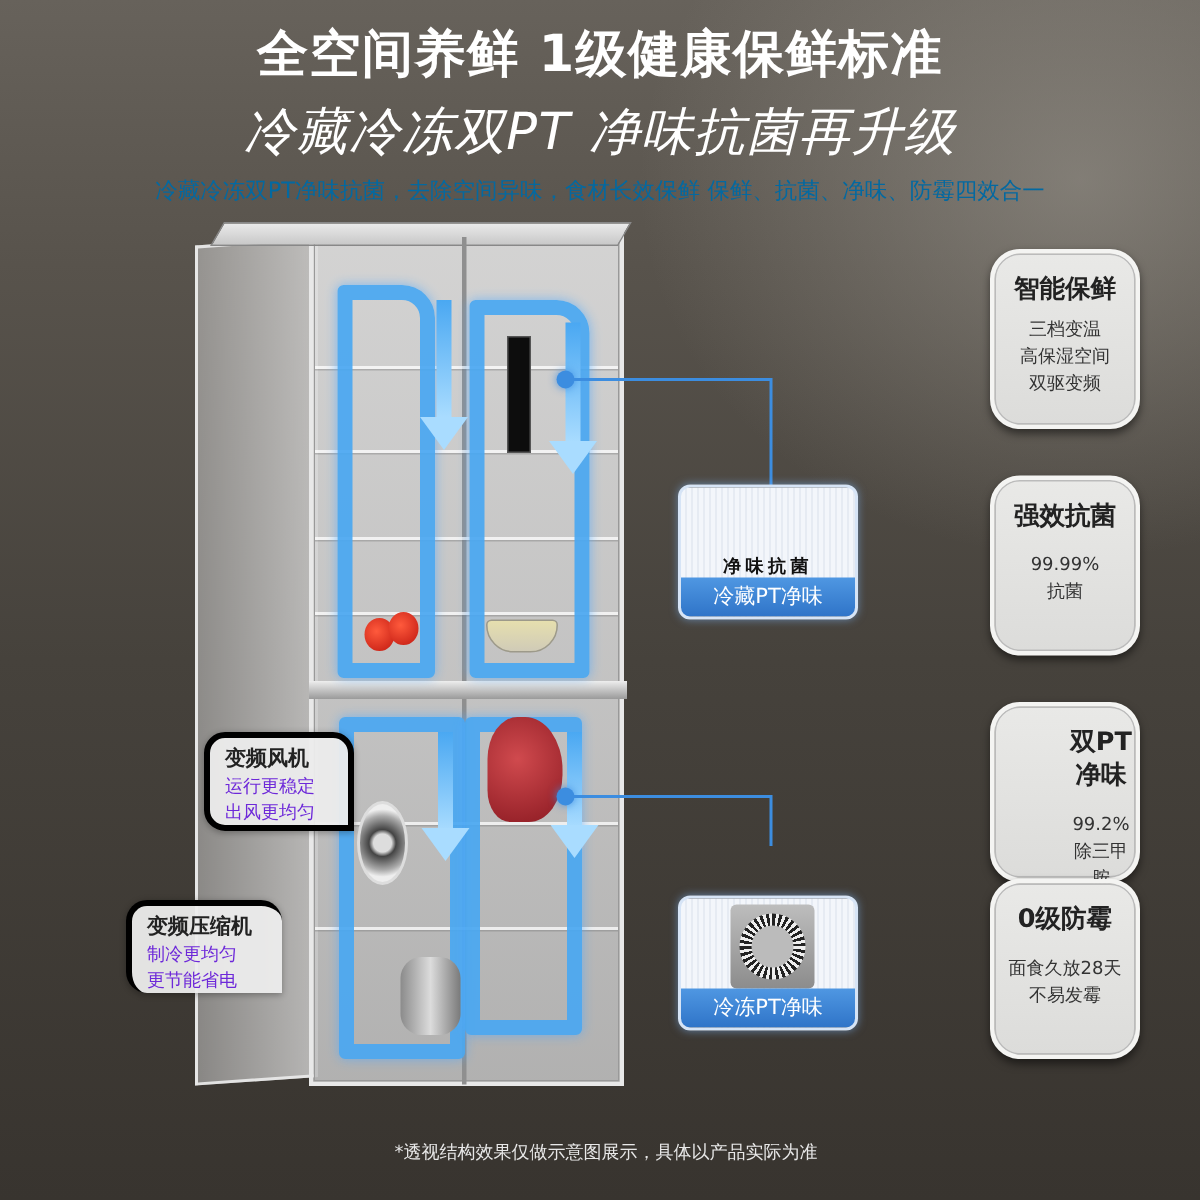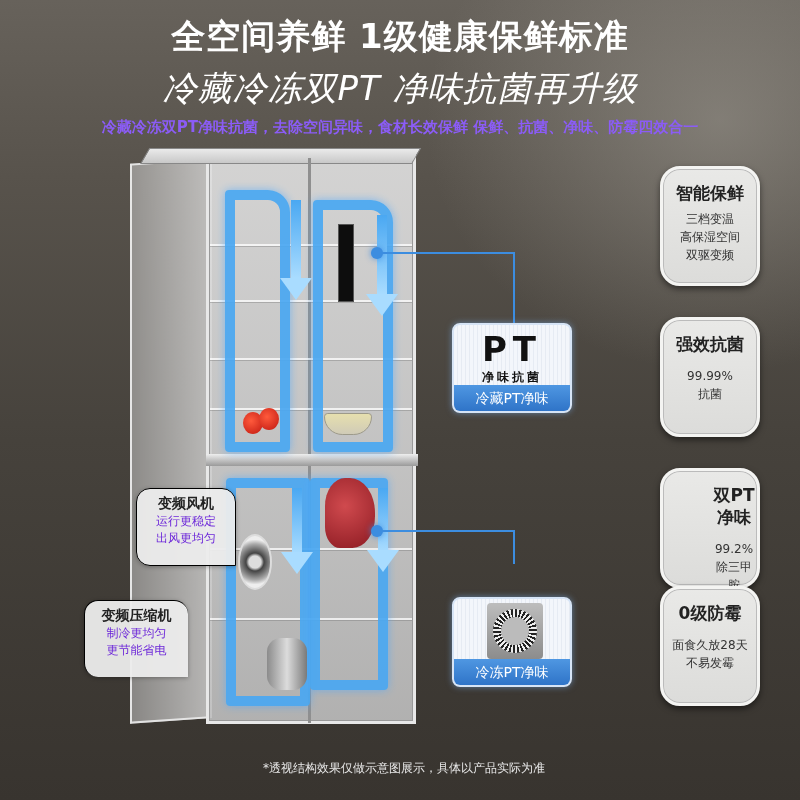--- a/index.html
+++ b/index.html
@@ -11,21 +11,21 @@
       radial-gradient(ellipse 420px 360px at 720px 120px, rgba(160,156,148,0.55), rgba(0,0,0,0) 70%),
       linear-gradient(180deg, #67625b 0%, #58534c 22%, #46423c 55%, #38342f 100%);
     color:#fff;
   }
   .headline {
     position:absolute; left:0; width:800px; text-align:center; font-weight:bold; color:#fff;
     letter-spacing:1px;
   }
   .h1 { top:14px; font-size:34px; line-height:44px; }
   .h2 { top:66px; font-size:34px; line-height:44px; font-weight:normal;font-style:italic; }
-  .h3 { top:117px; font-size:15px; line-height:20px; font-weight:bold; letter-spacing:0; color:#8b5cf6; }
+  .h3 { top:117px; font-size:15px; line-height:20px; font-weight:normal; letter-spacing:0; color:#0369a1; }
 
   
   .fridge { position:absolute; left:130px; top:148px; width:290px; height:600px; }
   .cab-side {
     position:absolute; left:0; top:10px; width:82px; height:560px;
     background:linear-gradient(90deg, rgba(200,200,200,0.55), rgba(225,225,225,0.75));
     border:2px solid rgba(235,235,235,0.9);
     transform:skewY(-4deg); transform-origin:right top;
   }
   .cab-front {
@@ -53,22 +53,22 @@
 
   .tomato { position:absolute; left:243px; top:412px; width:20px; height:22px; border-radius:50%; background:radial-gradient(circle at 40% 40%, #ff5a3c, #c01810); }
   .tomato2 { left:259px; top:408px; }
   .bowl { position:absolute; left:324px; top:413px; width:48px; height:22px; border-radius:4px 4px 20px 20px; background:linear-gradient(180deg,#e6dfae,#d0cbb7); border:1px solid #9d9a8a; }
   .meat { position:absolute; left:325px; top:478px; width:50px; height:70px; border-radius:40% 50% 45% 30%; background:radial-gradient(circle at 40% 40%, #d04a4e, #8c1a22); }
   .fan { position:absolute; left:238px; top:534px; width:34px; height:56px; border-radius:50%; background:radial-gradient(circle, #ddd 20%, #444 30%, #aaa 60%, #eee 75%); border:2px solid #ddd; }
   .compressor { position:absolute; left:267px; top:638px; width:40px; height:52px; border-radius:14px; background:linear-gradient(90deg,#8b8b8b,#dcdcdc,#7a7a7a); }
 
   
   .tag {
-    position:absolute; background:rgba(236,236,236,0.95); border:1px solid #000000; border-radius:14px;
-    color:#222; text-align:center; padding:4px 10px 18px 10px; box-shadow:0 1px 4px rgba(0,0,0,0.3);
+    position:absolute; background:rgba(236,236,236,0.95); border:4px solid #000000; border-radius:14px;
+    color:#222; text-align:left; padding:4px 10px 0 10px; box-shadow:0 1px 4px rgba(0,0,0,0.3);
   }
   .tag .t { font-size:14px; font-weight:bold; line-height:20px; }
   .tag .s { font-size:12px; line-height:17px; color:#6d28d9; }
   .tag-fan { left:136px; top:488px; width:100px; border-radius:14px 14px 0 14px; }
   .tag-comp { left:84px; top:600px; width:104px; border-radius:14px 14px 0 14px; border-right:none; border-bottom:none; }
 
   
   .line { position:absolute; background:#3c8de0; }
   .dot { position:absolute; width:12px; height:12px; border-radius:50%; background:#3c8de0; box-shadow:0 0 6px rgba(60,140,224,0.9); }
 
@@ -161,21 +161,20 @@
 
 <div class="dot" style="left:371px;top:247px;"></div>
 <div class="line" style="left:382px;top:252px;width:132px;height:2px;"></div>
 <div class="line" style="left:513px;top:252px;width:2px;height:72px;"></div>
 
 <div class="dot" style="left:371px;top:525px;"></div>
 <div class="line" style="left:382px;top:530px;width:132px;height:2px;"></div>
 <div class="line" style="left:513px;top:530px;width:2px;height:34px;"></div>
 
 <div class="pt-box" style="top:323px;">
-  <div class="pt-logo">PT</div>
   <div class="pt-sub">净味抗菌</div>
   <div class="pt-label">冷藏PT净味</div>
 </div>
 
 <div class="pt-box" style="top:557px;margin-top:40px;">
   <div class="filter">
     <div class="ring"></div>
     <div class="core"></div>
   </div>
   <div class="pt-label">冷冻PT净味</div>

